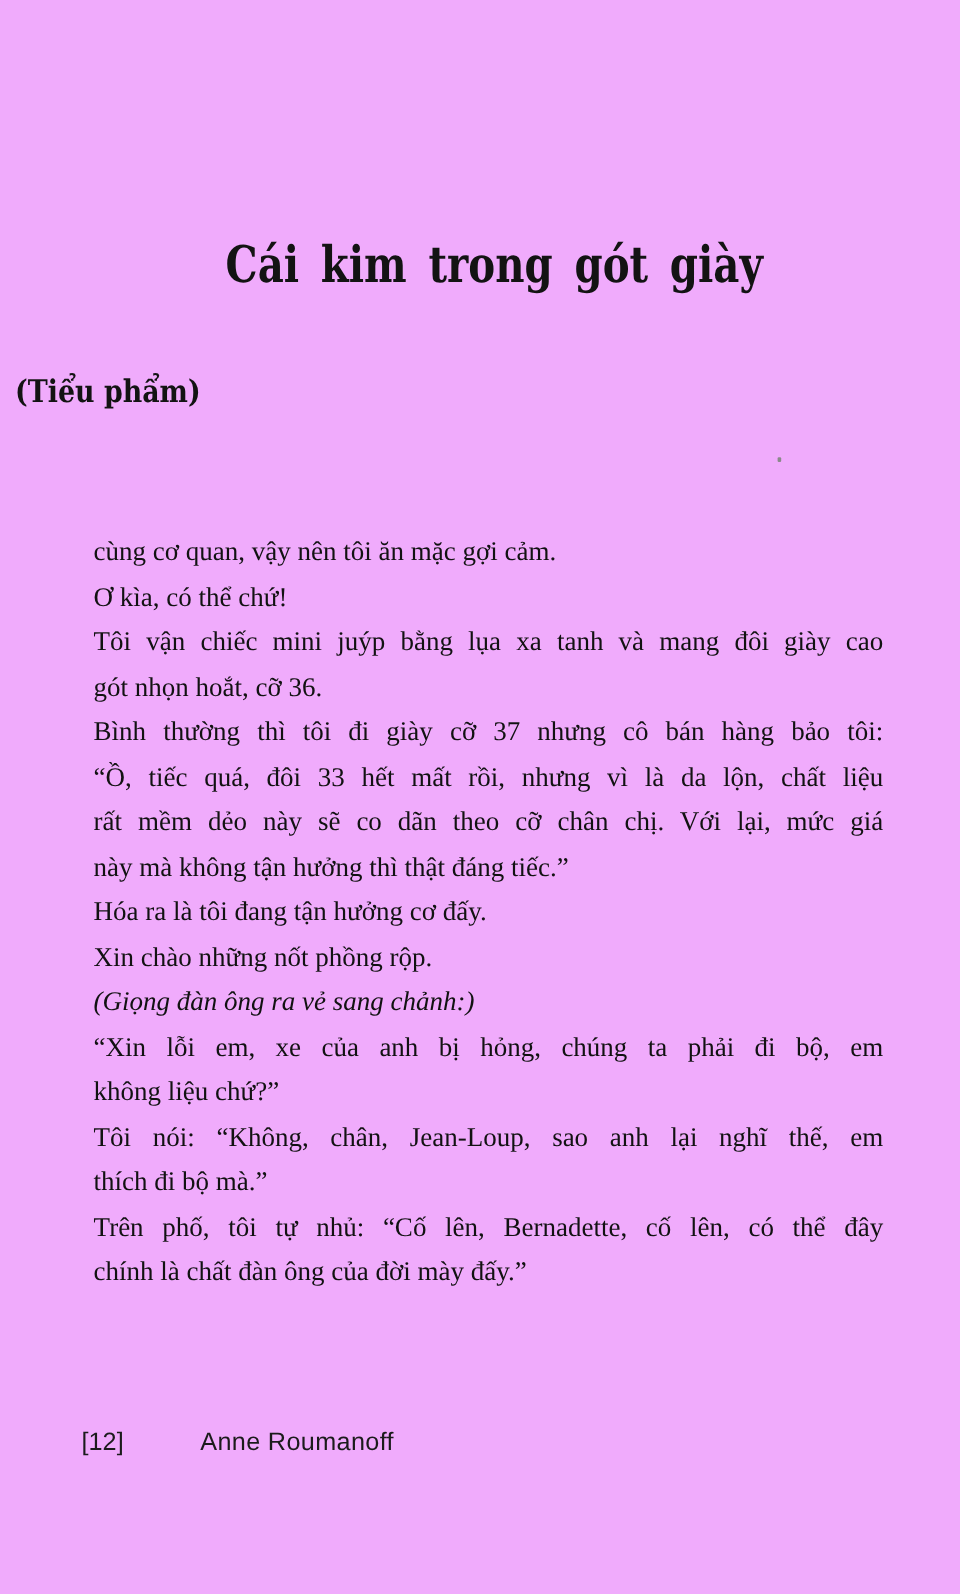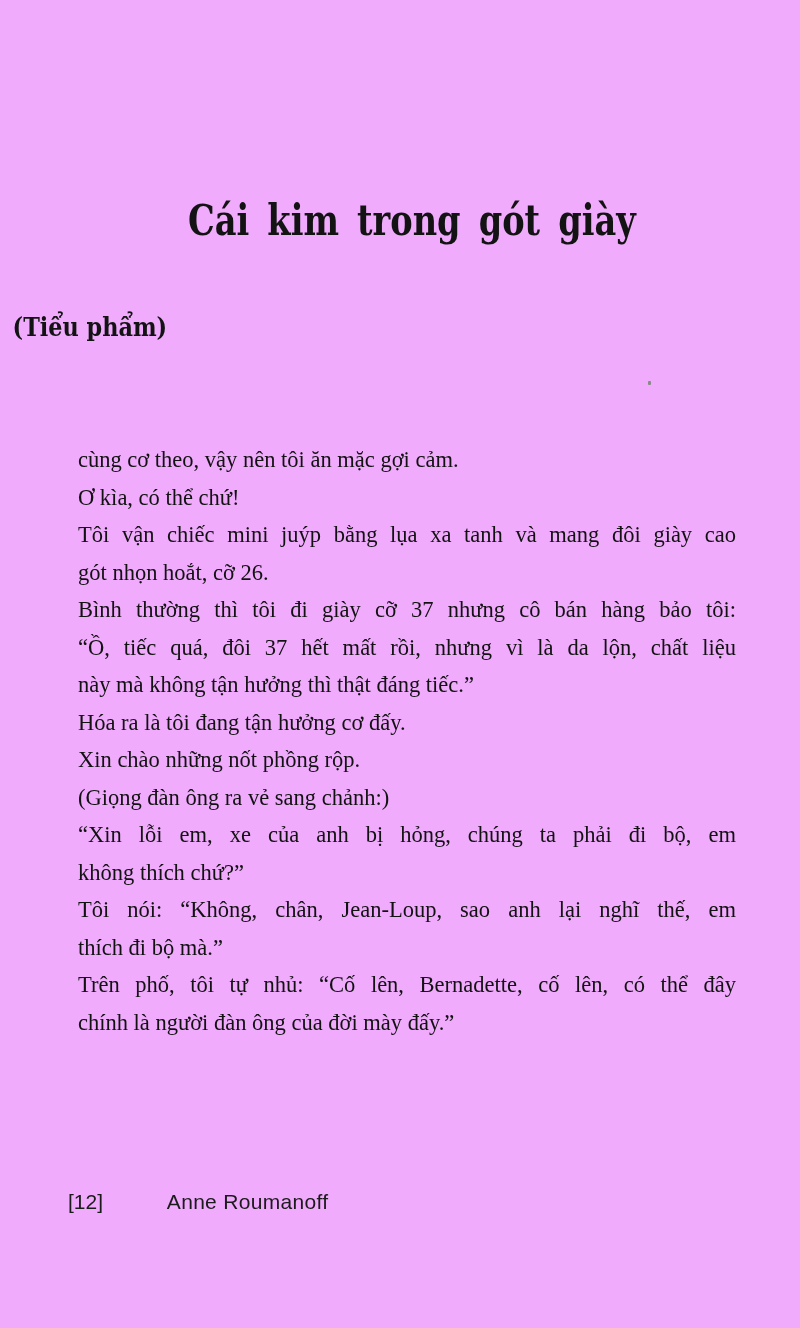--- a/index.html
+++ b/index.html
@@ -72,20 +72,21 @@
     line-height: 37.5px;
     white-space: normal;
     text-align: left;
     overflow: visible;
   }
   .ln.full {
     text-align: justify;
     text-align-last: justify;
   }
   .ln.italic {
+    font-style: italic;
   }
   .footer {
     position: absolute;
     left: 68px;
     top: 1190px;
     width: 660px;
     font-family: "Liberation Sans", sans-serif;
     font-size: 21px;
     color: #1b1b1b;
   }
@@ -97,36 +98,37 @@
 
 <div class="page">
 
   <h1 class="title"><span class="squeeze">Cái kim trong gót giày</span></h1>
 
   <div class="subtitle"><span class="squeeze">(Tiểu phẩm)</span></div>
 
   <div class="speck"></div>
 
   <div class="body">
-    <div class="ln">cùng cơ theo, vậy nên tôi ăn mặc gợi cảm.</div>
+    <div class="ln">cùng cơ quan, vậy nên tôi ăn mặc gợi cảm.</div>
     <div class="ln">Ơ kìa, có thể chứ!</div>
     <div class="ln full">Tôi vận chiếc mini juýp bằng lụa xa tanh và mang đôi giày cao</div>
-    <div class="ln">gót nhọn hoắt, cỡ 26.</div>
+    <div class="ln">gót nhọn hoắt, cỡ 36.</div>
     <div class="ln full">Bình thường thì tôi đi giày cỡ 37 nhưng cô bán hàng bảo tôi:</div>
-    <div class="ln full">“Ồ, tiếc quá, đôi 37 hết mất rồi, nhưng vì là da lộn, chất liệu</div>
+    <div class="ln full">“Ồ, tiếc quá, đôi 33 hết mất rồi, nhưng vì là da lộn, chất liệu</div>
+    <div class="ln full">rất mềm dẻo này sẽ co dãn theo cỡ chân chị. Với lại, mức giá</div>
     <div class="ln">này mà không tận hưởng thì thật đáng tiếc.”</div>
     <div class="ln">Hóa ra là tôi đang tận hưởng cơ đấy.</div>
     <div class="ln">Xin chào những nốt phồng rộp.</div>
     <div class="ln italic">(Giọng đàn ông ra vẻ sang chảnh:)</div>
     <div class="ln full">“Xin lỗi em, xe của anh bị hỏng, chúng ta phải đi bộ, em</div>
-    <div class="ln">không thích chứ?”</div>
+    <div class="ln">không liệu chứ?”</div>
     <div class="ln full">Tôi nói: “Không, chân, Jean-Loup, sao anh lại nghĩ thế, em</div>
     <div class="ln">thích đi bộ mà.”</div>
     <div class="ln full">Trên phố, tôi tự nhủ: “Cố lên, Bernadette, cố lên, có thể đây</div>
-    <div class="ln">chính là người đàn ông của đời mày đấy.”</div>
+    <div class="ln">chính là chất đàn ông của đời mày đấy.”</div>
   </div>
 
   <div class="footer">
     <span class="pagenum">[12]</span>
     <span class="author">Anne Roumanoff</span>
   </div>
 
 </div>
 
 </body></html>

